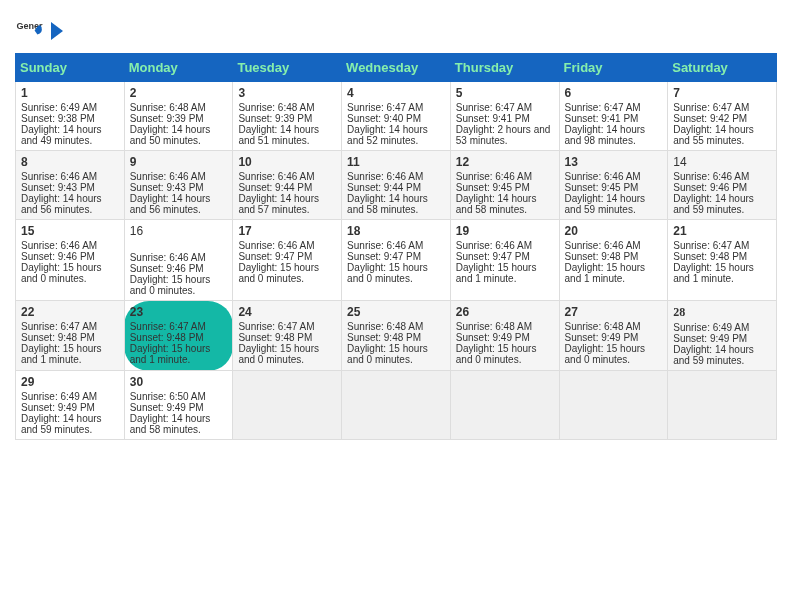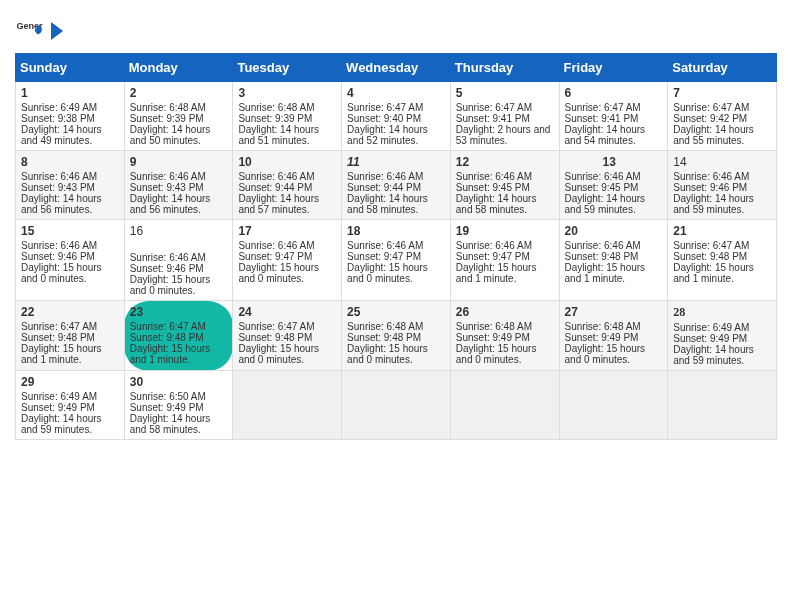--- a/index.html
+++ b/index.html
@@ -47,21 +47,21 @@
       font-size: 14px;
       color: #555;
     }
     .calendar-table {
       width: 100%;
       border-collapse: collapse;
       border: 1px solid #ccc;
     }
     .calendar-table th {
       background-color: #1565c0;
-      color: #ffffff;
+      color: #86efac;
       font-size: 13px;
       font-weight: bold;
       padding: 6px 4px;
       text-align: left;
       border: 1px solid #1565c0;
     }
     .calendar-table td {
       vertical-align: top;
       padding: 4px 5px;
       border: 1px solid #ddd;
@@ -114,30 +114,30 @@
         <th>Saturday</th>
       </tr>
   </thead>
   <tbody id="calendar-body">
       <tr>
         <td><span style="font-size:12px;font-weight:bold;display:block;margin-bottom:2px;">1</span><span>Sunrise: 6:49 AM</span><br><span>Sunset: 9:38 PM</span><br><span>Daylight: 14 hours and 49 minutes.</span></td>
         <td><span style="font-size:12px;font-weight:bold;display:block;margin-bottom:2px;">2</span><span>Sunrise: 6:48 AM</span><br><span>Sunset: 9:39 PM</span><br><span>Daylight: 14 hours and 50 minutes.</span></td>
         <td><span style="font-size:12px;font-weight:bold;display:block;margin-bottom:2px;">3</span><span>Sunrise: 6:48 AM</span><br><span>Sunset: 9:39 PM</span><br><span>Daylight: 14 hours and 51 minutes.</span></td>
         <td><span style="font-size:12px;font-weight:bold;display:block;margin-bottom:2px;">4</span><span>Sunrise: 6:47 AM</span><br><span>Sunset: 9:40 PM</span><br><span>Daylight: 14 hours and 52 minutes.</span></td>
         <td><span style="font-size:12px;font-weight:bold;display:block;margin-bottom:2px;">5</span><span>Sunrise: 6:47 AM</span><br><span>Sunset: 9:41 PM</span><br><span>Daylight: 2 hours and 53 minutes.</span></td>
-        <td><span style="font-size:12px;font-weight:bold;display:block;margin-bottom:2px;">6</span><span>Sunrise: 6:47 AM</span><br><span>Sunset: 9:41 PM</span><br><span>Daylight: 14 hours and 54 minutes.</span></td>
+        <td><span style="font-size:12px;font-weight:bold;display:block;margin-bottom:2px;">6</span><span>Sunrise: 6:47 AM</span><br><span>Sunset: 9:41 PM</span><br><span>Daylight: 14 hours and 98 minutes.</span></td>
         <td><span style="font-size:12px;font-weight:bold;display:block;margin-bottom:2px;">7</span><span>Sunrise: 6:47 AM</span><br><span>Sunset: 9:42 PM</span><br><span>Daylight: 14 hours and 55 minutes.</span></td>
       </tr>
       <tr style="background-color: rgb(245, 245, 245);">
         <td style="background-color: rgb(245, 245, 245);"><span style="font-size:12px;font-weight:bold;display:block;margin-bottom:2px;">8</span><span>Sunrise: 6:46 AM</span><br><span>Sunset: 9:43 PM</span><br><span>Daylight: 14 hours and 56 minutes.</span></td>
         <td style="background-color: rgb(245, 245, 245);"><span style="font-size:12px;font-weight:bold;display:block;margin-bottom:2px;">9</span><span>Sunrise: 6:46 AM</span><br><span>Sunset: 9:43 PM</span><br><span>Daylight: 14 hours and 56 minutes.</span></td>
         <td style="background-color: rgb(245, 245, 245);"><span style="font-size:12px;font-weight:bold;display:block;margin-bottom:2px;">10</span><span>Sunrise: 6:46 AM</span><br><span>Sunset: 9:44 PM</span><br><span>Daylight: 14 hours and 57 minutes.</span></td>
-        <td style="background-color: rgb(245, 245, 245);"><span style="font-size:12px;font-weight:bold;display:block;margin-bottom:2px;font-style:italic;">11</span><span>Sunrise: 6:46 AM</span><br><span>Sunset: 9:44 PM</span><br><span>Daylight: 14 hours and 58 minutes.</span></td>
+        <td style="background-color: rgb(245, 245, 245);"><span style="font-size:12px;font-weight:bold;display:block;margin-bottom:2px;">11</span><span>Sunrise: 6:46 AM</span><br><span>Sunset: 9:44 PM</span><br><span>Daylight: 14 hours and 58 minutes.</span></td>
         <td style="background-color: rgb(245, 245, 245);"><span style="font-size:12px;font-weight:bold;display:block;margin-bottom:2px;">12</span><span>Sunrise: 6:46 AM</span><br><span>Sunset: 9:45 PM</span><br><span>Daylight: 14 hours and 58 minutes.</span></td>
-        <td style="background-color: rgb(245, 245, 245);"><span style="font-size:12px;font-weight:bold;display:block;margin-bottom:2px;margin-left:38px;">13</span><span>Sunrise: 6:46 AM</span><br><span>Sunset: 9:45 PM</span><br><span>Daylight: 14 hours and 59 minutes.</span></td>
+        <td style="background-color: rgb(245, 245, 245);"><span style="font-size:12px;font-weight:bold;display:block;margin-bottom:2px;">13</span><span>Sunrise: 6:46 AM</span><br><span>Sunset: 9:45 PM</span><br><span>Daylight: 14 hours and 59 minutes.</span></td>
         <td style="background-color: rgb(245, 245, 245);"><span style="font-size:12px;font-weight:normal;display:block;margin-bottom:2px;">14</span><span>Sunrise: 6:46 AM</span><br><span>Sunset: 9:46 PM</span><br><span>Daylight: 14 hours and 59 minutes.</span></td>
       </tr>
       <tr>
         <td><span style="font-size:12px;font-weight:bold;display:block;margin-bottom:2px;">15</span><span>Sunrise: 6:46 AM</span><br><span>Sunset: 9:46 PM</span><br><span>Daylight: 15 hours and 0 minutes.</span></td>
         <td><span style="font-size:12px;font-weight:normal;display:block;margin-bottom:14px;">16</span><span>Sunrise: 6:46 AM</span><br><span>Sunset: 9:46 PM</span><br><span>Daylight: 15 hours and 0 minutes.</span></td>
         <td><span style="font-size:12px;font-weight:bold;display:block;margin-bottom:2px;">17</span><span>Sunrise: 6:46 AM</span><br><span>Sunset: 9:47 PM</span><br><span>Daylight: 15 hours and 0 minutes.</span></td>
         <td><span style="font-size:12px;font-weight:bold;display:block;margin-bottom:2px;">18</span><span>Sunrise: 6:46 AM</span><br><span>Sunset: 9:47 PM</span><br><span>Daylight: 15 hours and 0 minutes.</span></td>
         <td><span style="font-size:12px;font-weight:bold;display:block;margin-bottom:2px;">19</span><span>Sunrise: 6:46 AM</span><br><span>Sunset: 9:47 PM</span><br><span>Daylight: 15 hours and 1 minute.</span></td>
         <td><span style="font-size:12px;font-weight:bold;display:block;margin-bottom:2px;">20</span><span>Sunrise: 6:46 AM</span><br><span>Sunset: 9:48 PM</span><br><span>Daylight: 15 hours and 1 minute.</span></td>
         <td><span style="font-size:12px;font-weight:bold;display:block;margin-bottom:2px;">21</span><span>Sunrise: 6:47 AM</span><br><span>Sunset: 9:48 PM</span><br><span>Daylight: 15 hours and 1 minute.</span></td>

